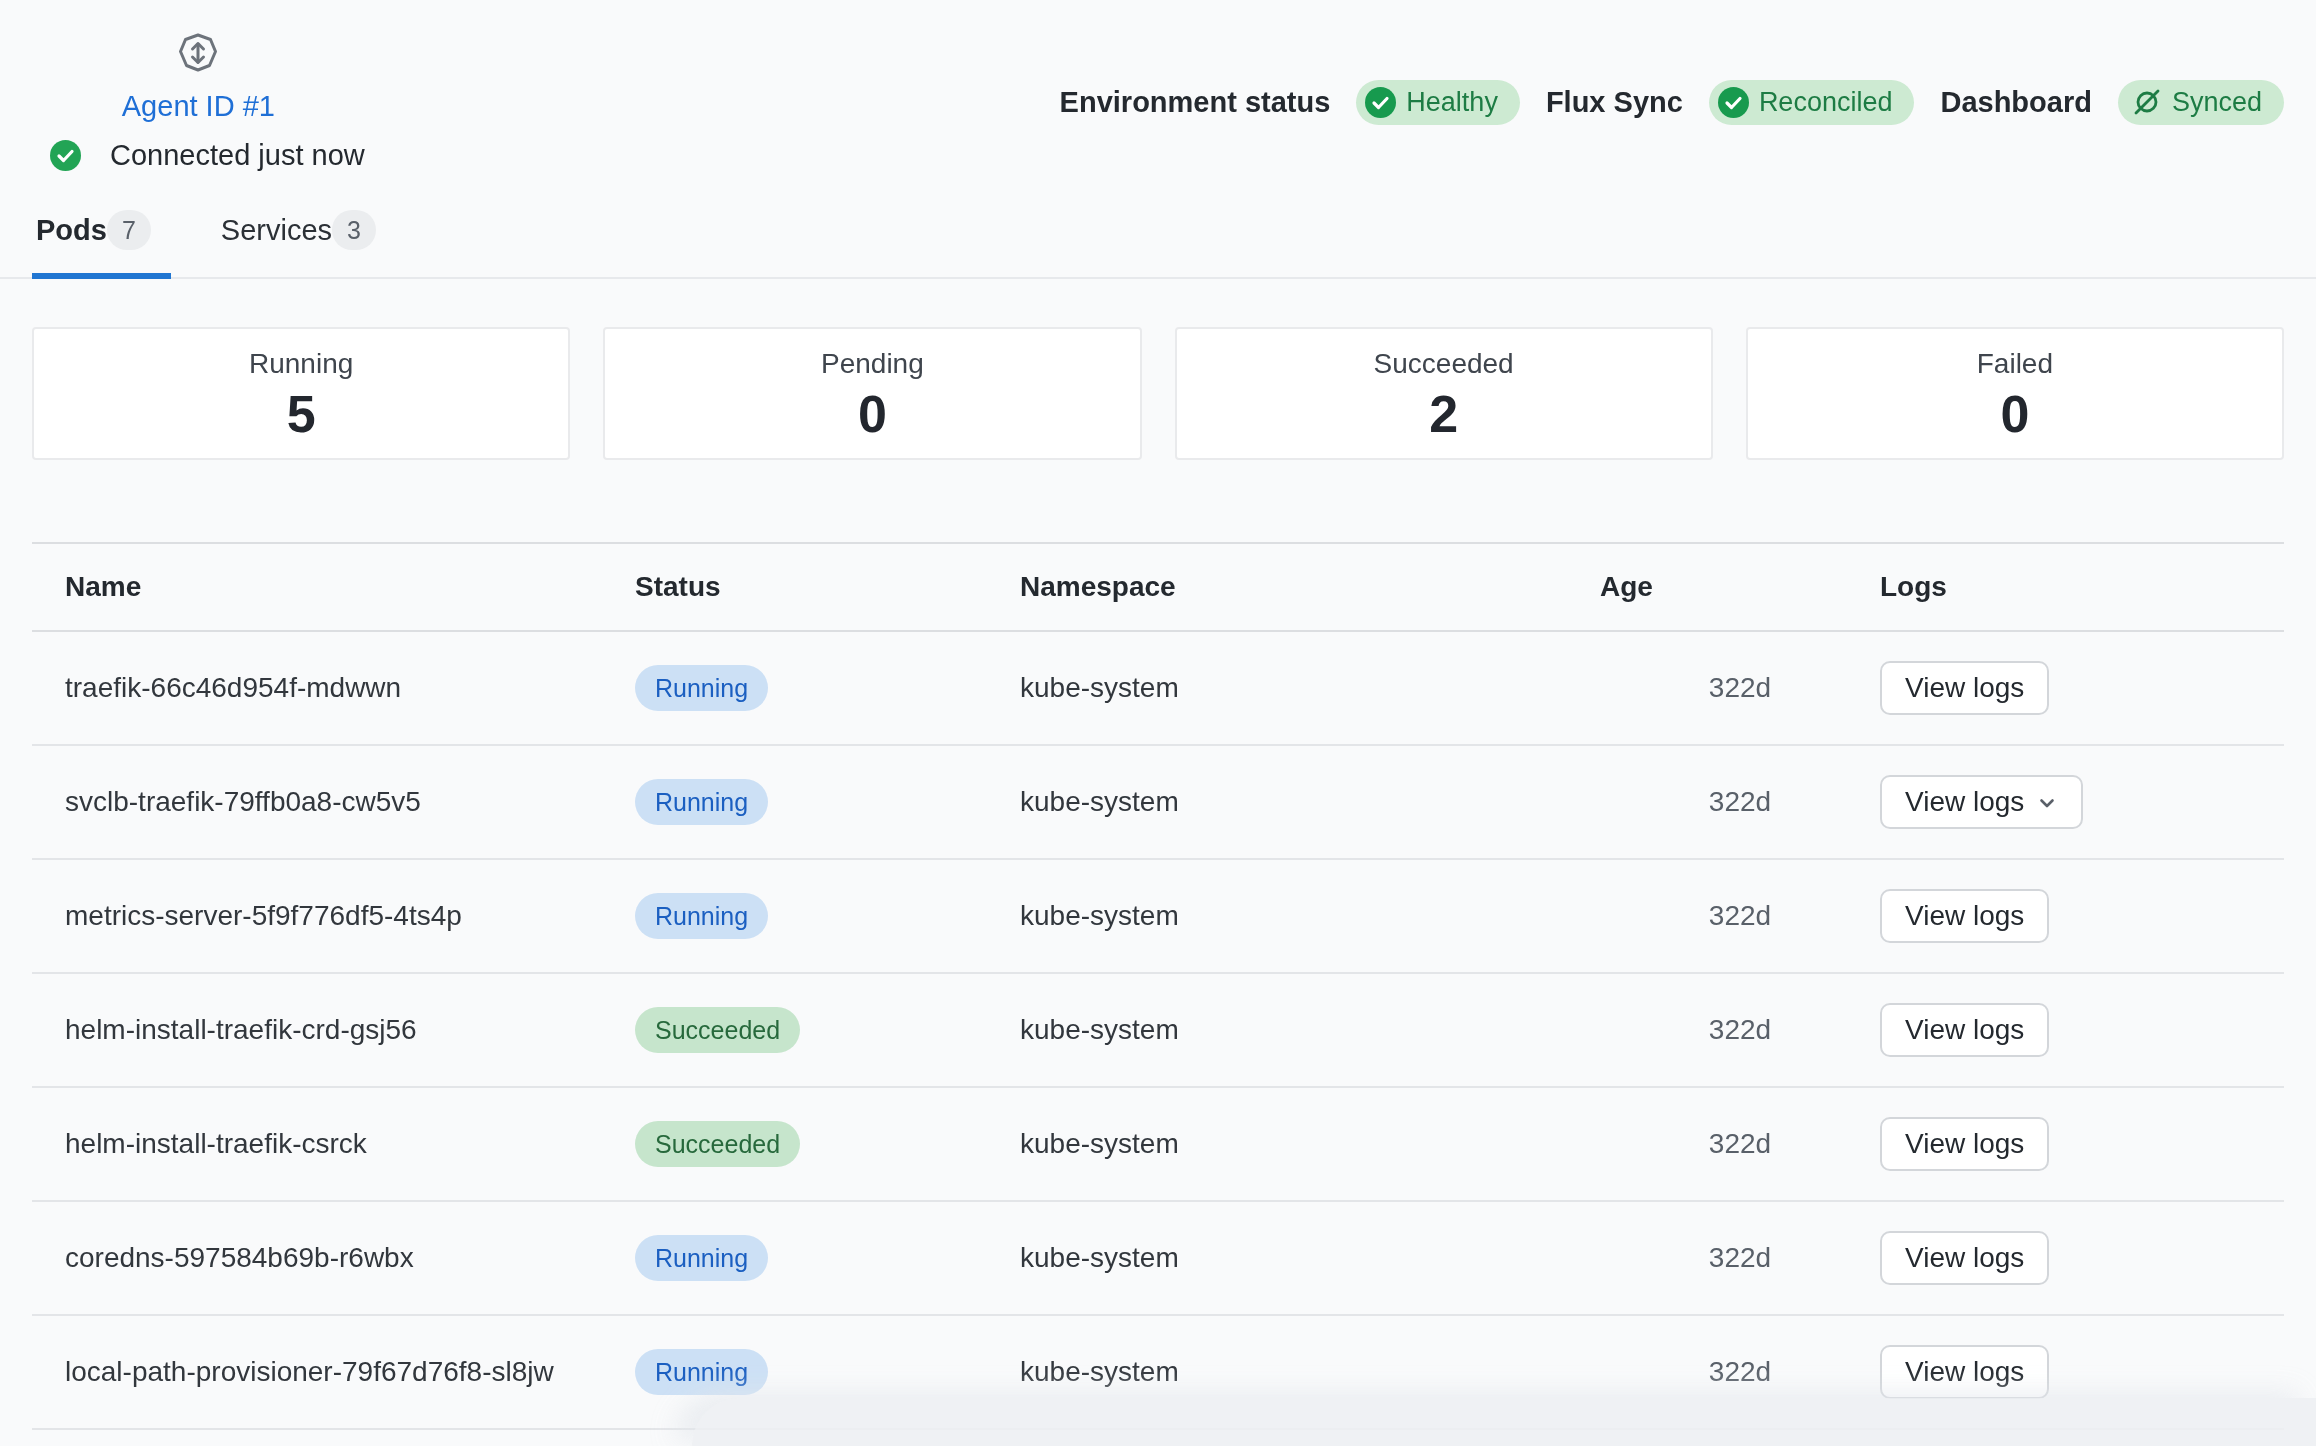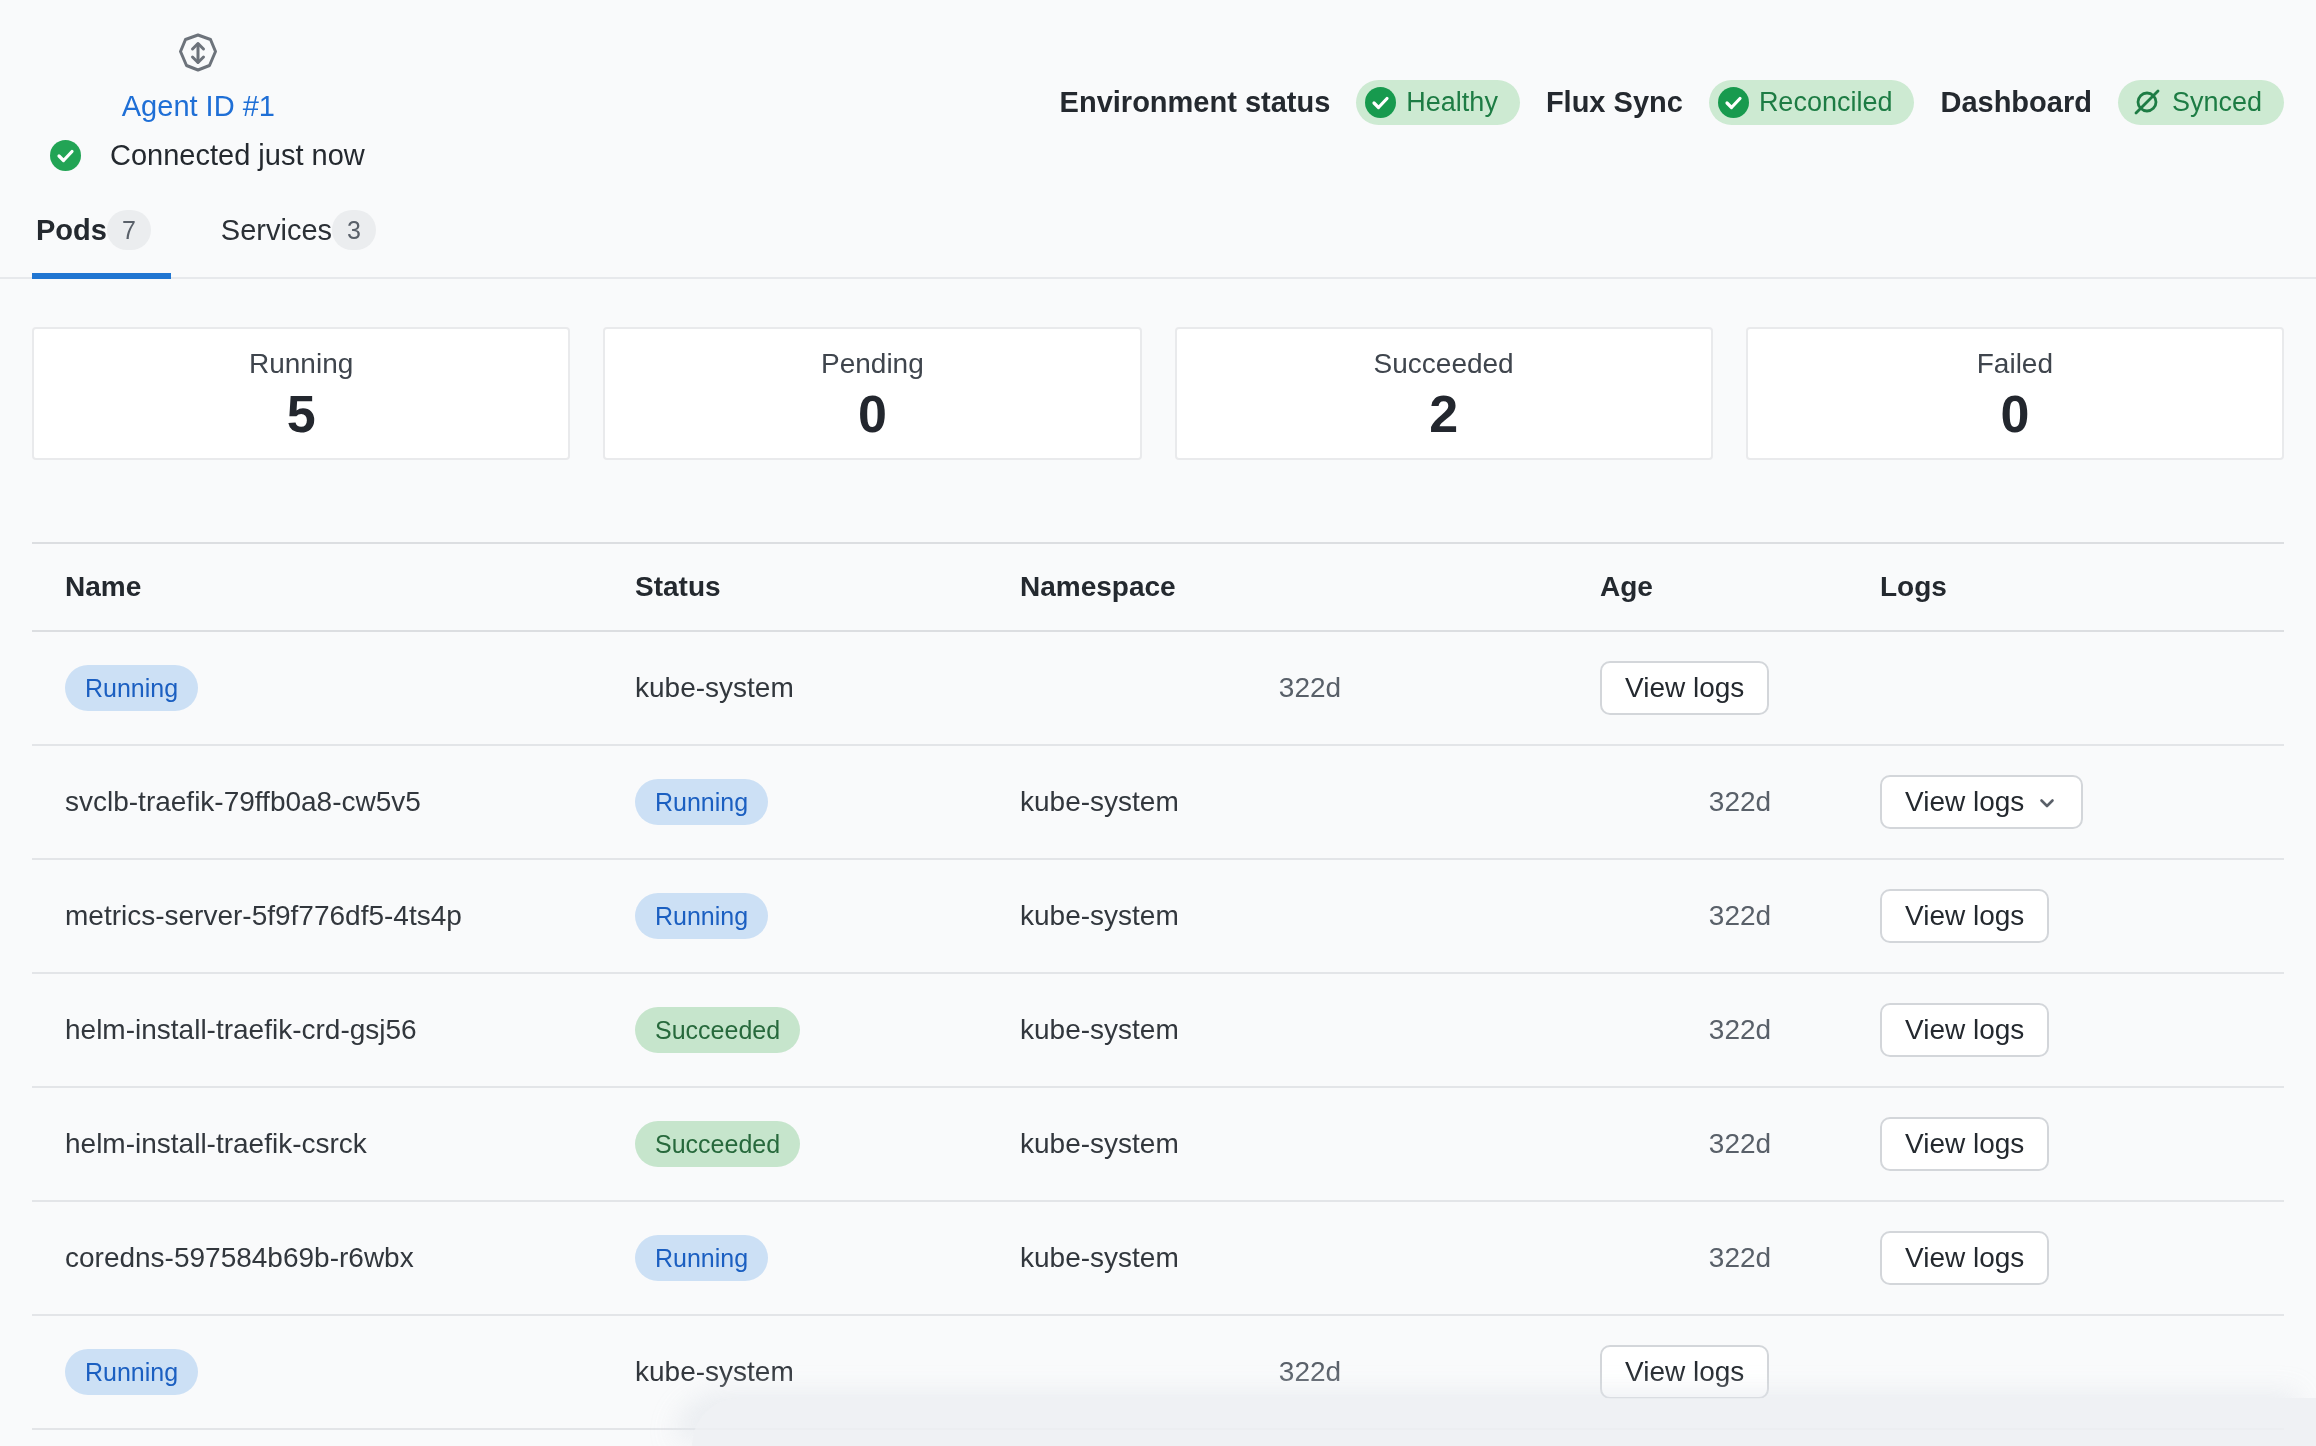--- a/index.html
+++ b/index.html
@@ -201,20 +201,21 @@
 <div class="pods-table">
   <div class="trow thead">
     <div class="th">Name</div>
     <div class="th">Status</div>
     <div class="th">Namespace</div>
     <div class="th">Age</div>
     <div class="th">Logs</div>
   </div>
   <div>
   <div class="trow tbody-row">
+    <div class="cell-name">traefik-66c46d954f-mdwwn</div>
     <div style="justify-self:start;">
       <span class="pod-status val-running">Running</span>
     </div>
     <div class="cell-namespace">kube-system</div>
     <div class="cell-age">322d</div>
     <div>
       <button class="view-logs-btn">
         <span>View logs</span>
 
       </button>
@@ -294,20 +295,21 @@
     <div class="cell-age">322d</div>
     <div>
       <button class="view-logs-btn">
         <span>View logs</span>
 
       </button>
     </div>
   </div>
 
   <div class="trow tbody-row">
+    <div class="cell-name">local-path-provisioner-79f67d76f8-sl8jw</div>
     <div style="justify-self:start;">
       <span class="pod-status val-running">Running</span>
     </div>
     <div class="cell-namespace">kube-system</div>
     <div class="cell-age">322d</div>
     <div>
       <button class="view-logs-btn">
         <span>View logs</span>
 
       </button>

